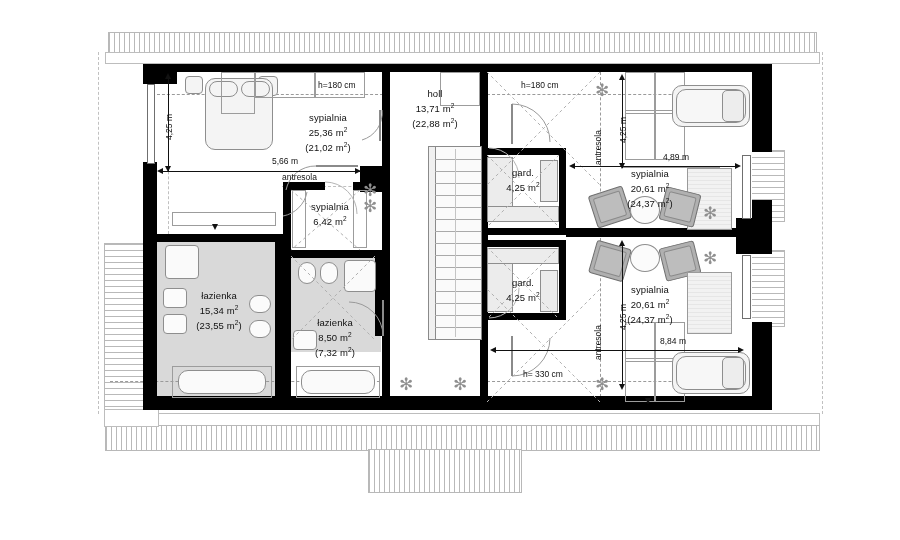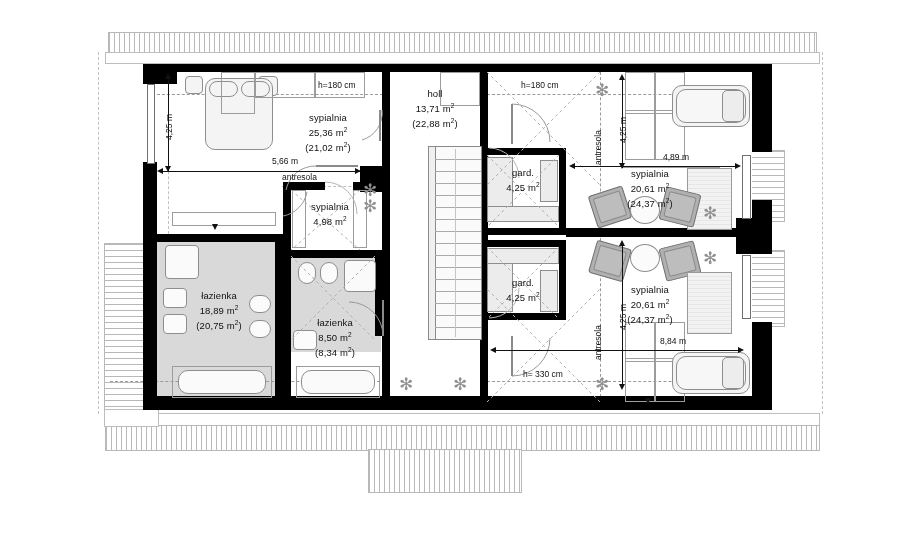--- a/index.html
+++ b/index.html
@@ -369,41 +369,41 @@
       <span>13,71 m</span><span class="sup">2</span>
     </div>
     <div>
       <span>(22,88 m</span><span class="sup">2</span><span>)</span>
     </div>
   </div>
 
   <div class="lbl" style="left:291px;top:201px;width:78px;">
     <div>sypialnia</div>
     <div>
-      <span>4,98 m</span><span class="sup">2</span>
+      <span>6,42 m</span><span class="sup">2</span>
     </div>
   </div>
 
   <div class="lbl" style="left:177px;top:290px;width:84px;">
     <div>łazienka</div>
     <div>
-      <span>18,89 m</span><span class="sup">2</span>
-    </div>
-    <div>
-      <span>(20,75 m</span><span class="sup">2</span><span>)</span>
+      <span>15,34 m</span><span class="sup">2</span>
+    </div>
+    <div>
+      <span>(23,55 m</span><span class="sup">2</span><span>)</span>
     </div>
   </div>
 
   <div class="lbl" style="left:296px;top:317px;width:78px;">
     <div>łazienka</div>
     <div>
       <span>8,50 m</span><span class="sup">2</span>
     </div>
     <div>
-      <span>(8,34 m</span><span class="sup">2</span><span>)</span>
+      <span>(7,32 m</span><span class="sup">2</span><span>)</span>
     </div>
   </div>
 
   <div class="lbl" style="left:489px;top:167px;width:68px;">
     <div>gard.</div>
     <div>
       <span>4,25 m</span><span class="sup">2</span>
     </div>
   </div>
 

